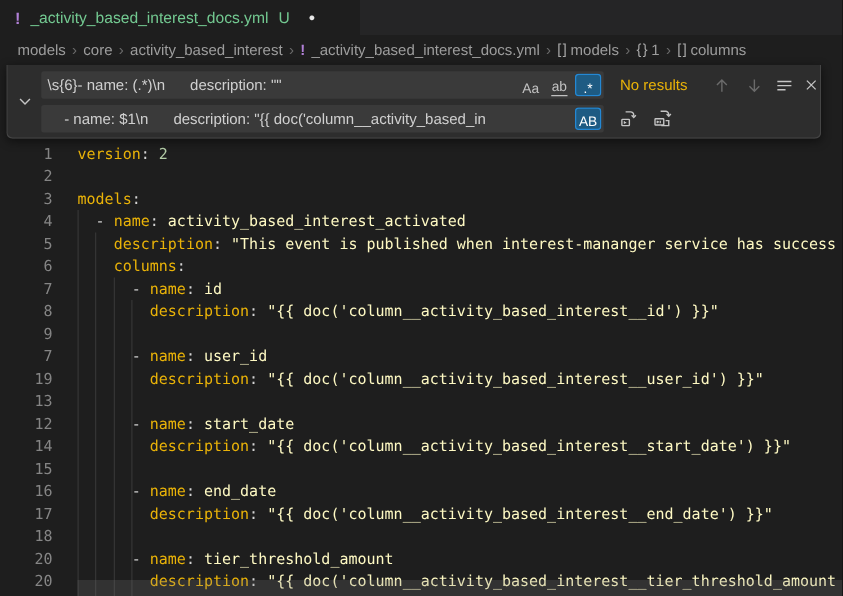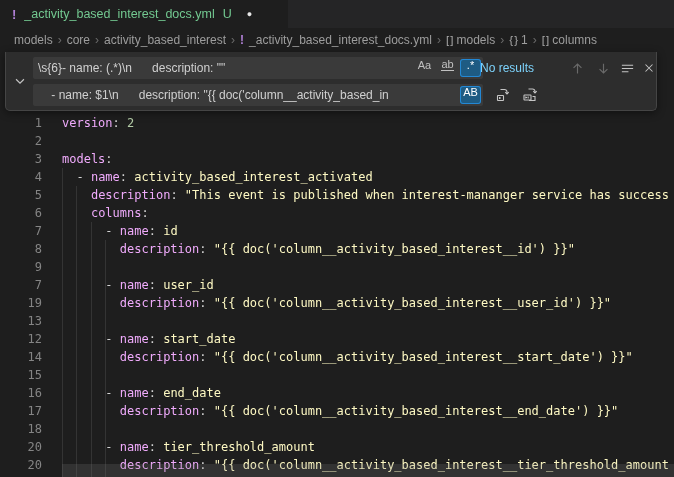--- a/index.html
+++ b/index.html
@@ -33,21 +33,21 @@
   .editor { position:absolute; left:0; top:52px; width:674px; height:425px; background:#1e1e1e; }
   .gutter {
     position:absolute; left:0; top:62px; width:42px; text-align:right;
     font-family:"DejaVu Sans Mono", monospace; font-size:12px; line-height:18px; color:#858585;
   }
   .code {
     position:absolute; left:62px; top:62px; white-space:pre;
     font-family:"DejaVu Sans Mono", monospace; font-size:12px; line-height:18px; color:#d4d4d4;
   }
   .code-line { height:18px; cursor:text; }
-  .tk-key { color:#f0abfc; }
+  .tk-key { color:#eab308; }
   .tk-pun { color:#d4d4d4; }
   .tk-str { color:#fef9c3; }
   .tk-num { color:#b5cea8; }
   .indent-guide { position:absolute; width:1px; background:#343434; }
   .hscrollbar { position:absolute; left:62px; top:412px; width:612px; height:13px; background:rgba(121,121,121,0.22); cursor:pointer; }
   
   .find-widget {
     position:absolute; left:5px; top:52px; width:652px; height:59px; z-index:10;
     background:#2d2d2d; border:1px solid #454545; border-top:none; border-radius:0 0 5px 5px;
     box-shadow:0 2px 8px rgba(0,0,0,0.45);
@@ -58,28 +58,28 @@
   }
   .fw-input {
     position:absolute; left:27px; height:22px; width:450px; background:#3a3a3a; border-radius:2px;
     display:flex; align-items:center; color:#d0d0d0; font-size:12px;
   }
   .fw-input.find-row { top:5px; }
   .fw-input.replace-row { top:32px; }
   .fw-text { flex:1; overflow:hidden; white-space:pre; padding:0 4px 0 5px; cursor:text; }
   .fw-opt {
     width:21px; height:18px; margin-right:2px; border-radius:3px; flex:0 0 auto;
-    display:flex; align-items:flex-start; justify-content:center;
+    display:flex; align-items:flex-end; justify-content:center;
     font-size:11px; color:#c0c0c0; cursor:pointer;
   }
   .fw-opt .ww { border-bottom:1px solid #c0c0c0; line-height:11px; }
   .fw-opt.active {
     background:rgba(0,127,212,0.48); box-shadow:0 0 0 1px #2488d4 inset; color:#ffffff;
   }
-  .fw-results { position:absolute; left:474px; top:5px; height:22px; display:flex; align-items:center; font-size:12px; color:#7dd3fc; }
+  .fw-results { position:absolute; left:490px; top:5px; height:22px; display:flex; align-items:center; font-size:12px; color:#eab308; }
   .fw-btn {
     position:absolute; top:5px; width:22px; height:22px; display:flex; align-items:center; justify-content:center;
     color:#c5c5c5; cursor:pointer; border-radius:3px;
   }
   .fw-btn.disabled { opacity:0.4; }
   .fw-btn.r2 { top:32px; }
   svg { display:block; }
 </style>
 </head>
 <body>

